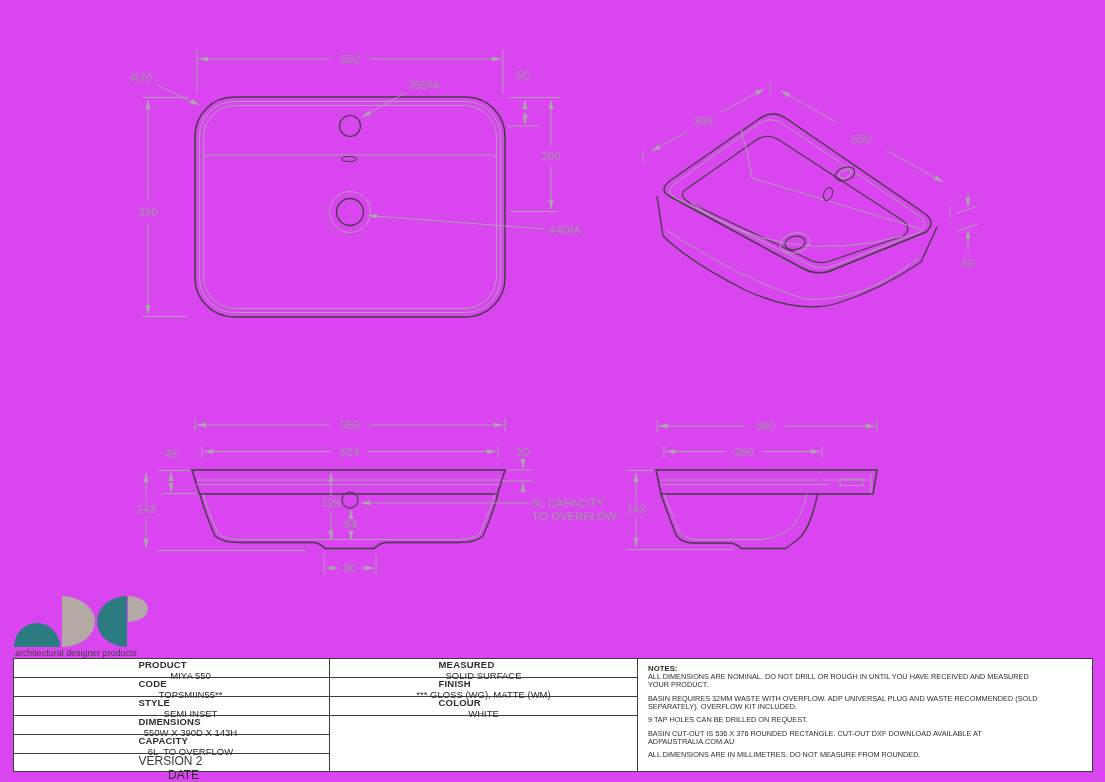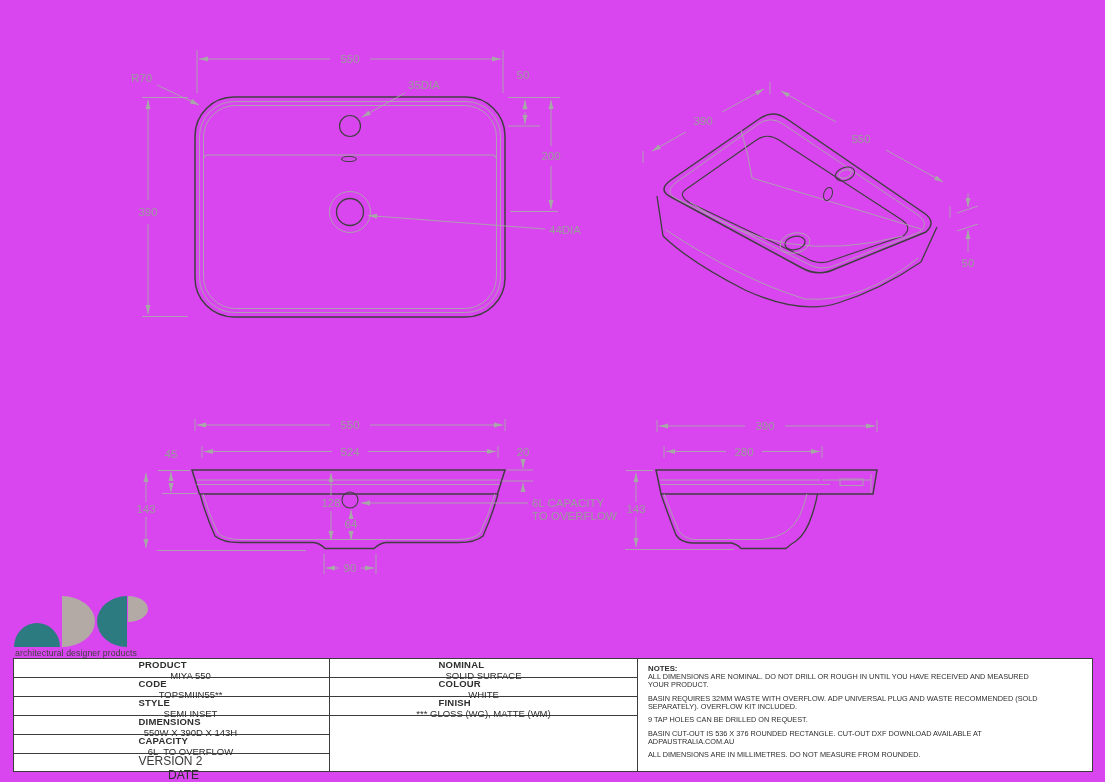--- a/index.html
+++ b/index.html
@@ -269,30 +269,30 @@
       </div>
     <div class="trow vrow last">
       <span class="vlabel">VERSION 2</span>
       <span class="vdate">DATE</span>
       <span>23/04/2020</span>
     </div>
   </div>
 
   <div class="tbl tbl-mid">
     <div class="trow">
-        <span class="tlabel">NOMINAL</span>
+        <span class="tlabel">MEASURED</span>
         <span class="tval">SOLID SURFACE</span>
+      </div>
+    <div class="trow">
+        <span class="tlabel">FINISH</span>
+        <span class="tval">*** GLOSS (WG), MATTE (WM)</span>
       </div>
     <div class="trow">
         <span class="tlabel">COLOUR</span>
         <span class="tval">WHITE</span>
-      </div>
-    <div class="trow">
-        <span class="tlabel">FINISH</span>
-        <span class="tval">*** GLOSS (WG), MATTE (WM)</span>
       </div>
     <div class="trow empty last"></div>
   </div>
 
   <div class="tbl tbl-notes">
     <div class="notes">
       <div class="notes-title">NOTES:</div>
       <p class="first">ALL DIMENSIONS ARE NOMINAL. DO NOT DRILL OR ROUGH IN UNTIL YOU HAVE RECEIVED AND MEASURED YOUR PRODUCT.</p>
       <p>BASIN REQUIRES 32MM WASTE WITH OVERFLOW. ADP UNIVERSAL PLUG AND WASTE RECOMMENDED (SOLD SEPARATELY). OVERFLOW KIT INCLUDED.</p>
       <p>9 TAP HOLES CAN BE DRILLED ON REQUEST.</p>

